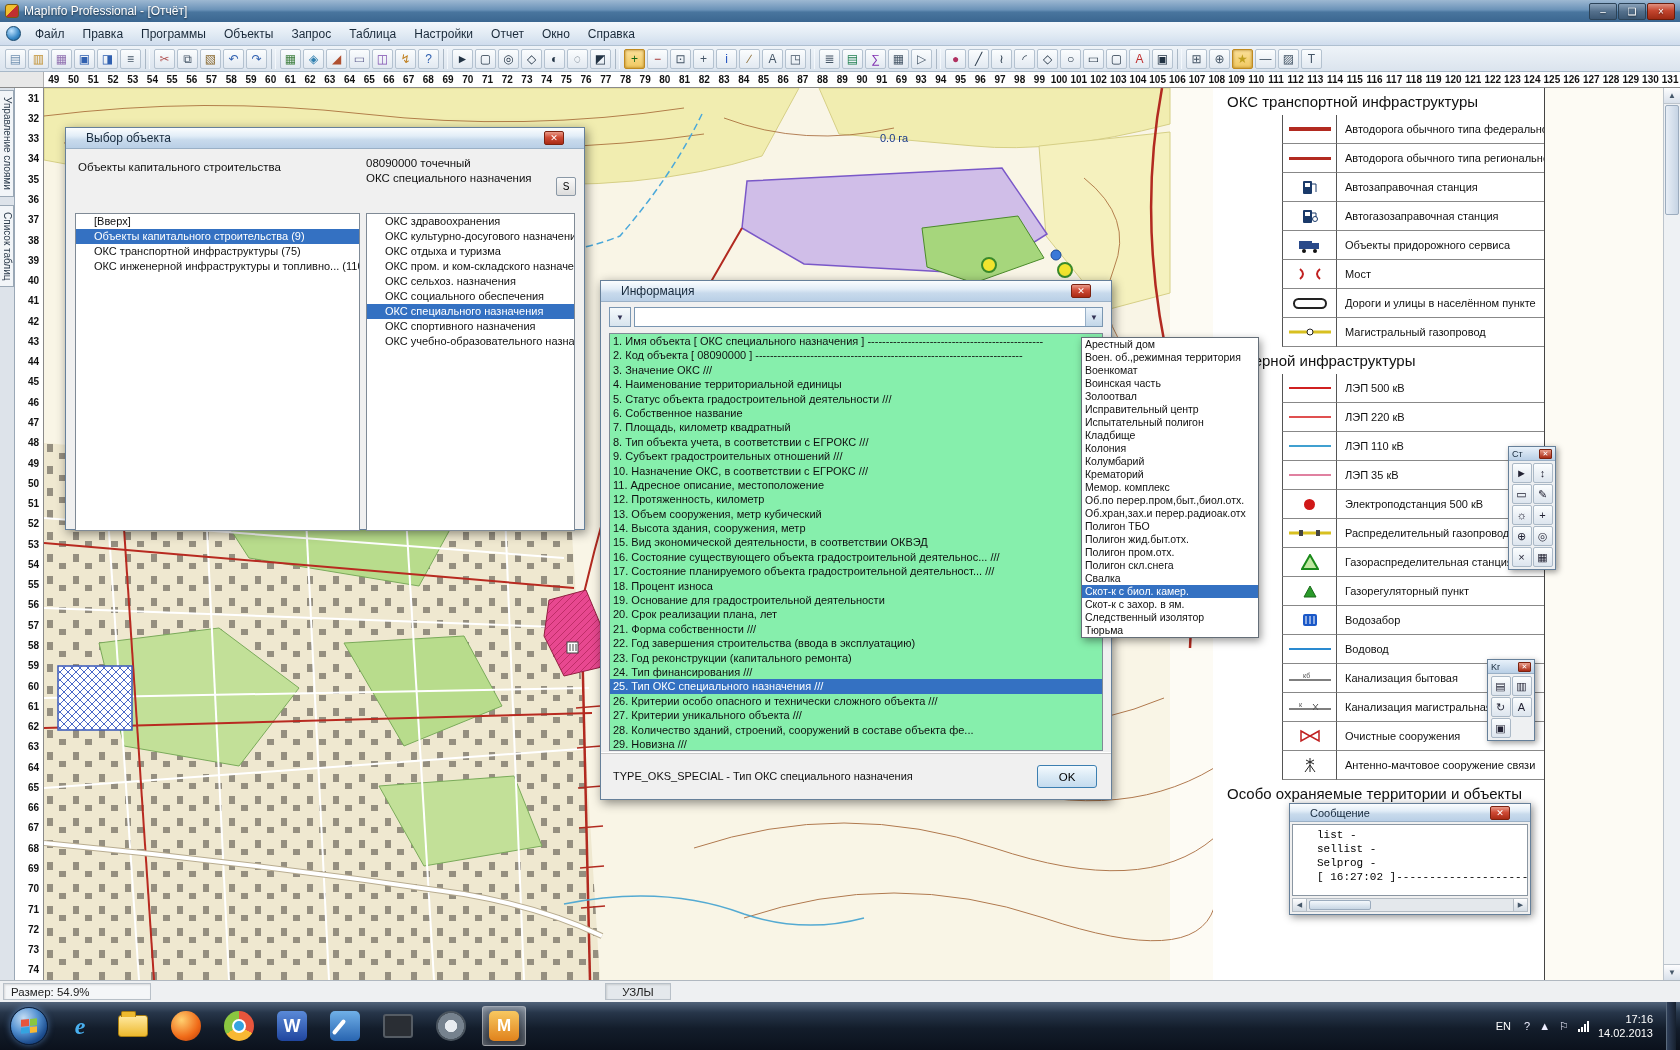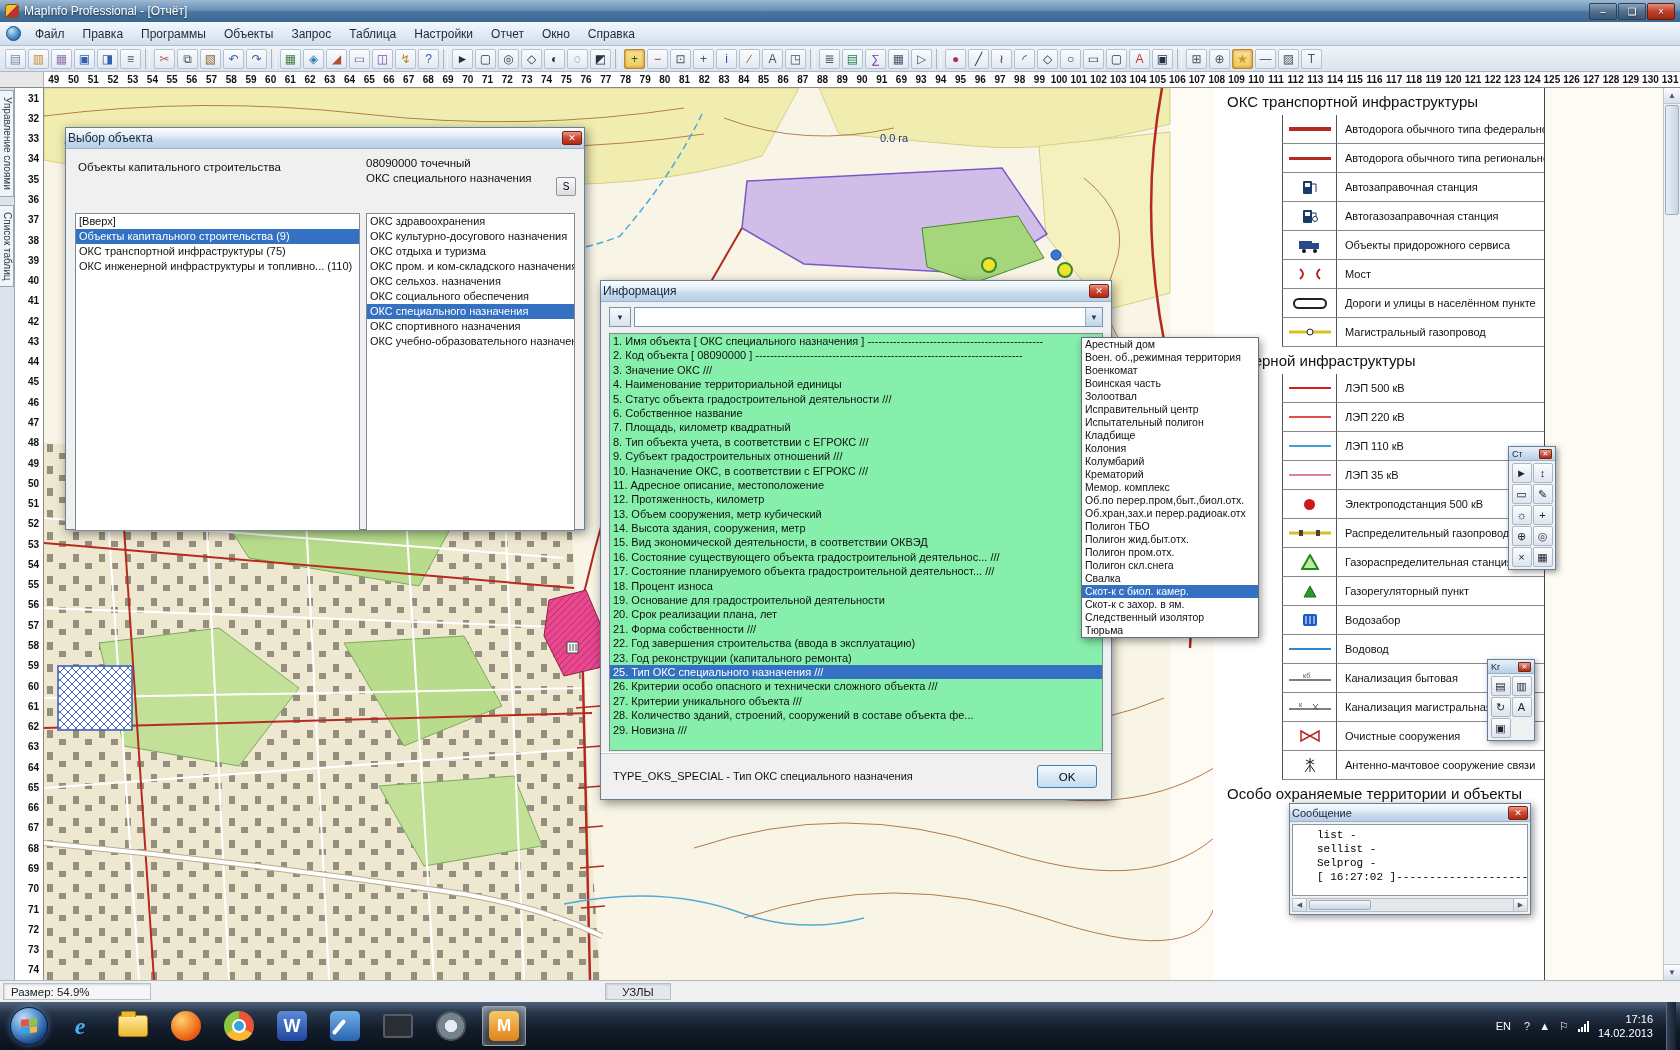--- a/index.html
+++ b/index.html
@@ -52,33 +52,33 @@
   .legrow .leg-margin { width:69px; }
   .legrow .symcell { width:55px; display:flex; align-items:center; justify-content:center; border-left:1px solid #555; border-right:1px solid #555; border-bottom:1px solid #888; }
   .legrow .labcell { flex:1; display:flex; align-items:center; padding-left:8px; border-bottom:1px solid #888; white-space:nowrap; overflow:hidden; }
   .legrow.hrow { height:27px; }
   .legrow.hrow .labcell { border-bottom:none; padding-left:14px; font-size:15px; }
   .legend-sym { display:flex; align-items:center; justify-content:center; }
   .legend-sym i { display:block; }
 
   
   .dlg { position:absolute; background:#f0f0f0; border:1px solid #66809a; box-shadow:2px 3px 10px rgba(0,0,0,.45); font-size:12px; color:#111; }
-  .dlg-title { height:21px; background:linear-gradient(#fbfdfe,#e2edf7 40%,#c8daec 60%,#b9cfe6); border-bottom:1px solid #9ab0c6; display:flex; align-items:center; padding:0 2px; color:#16293c; }
+  .dlg-title { height:21px; background:linear-gradient(#fbfdfe,#e2edf7 40%,#c8daec 60%,#b9cfe6); border-bottom:1px solid #9ab0c6; display:flex; align-items:center; padding:0 20px; color:#16293c; }
   .dlg-close { margin-left:auto; width:20px; height:14px; display:flex; align-items:center; justify-content:center; font-size:9px; color:#fff; background:linear-gradient(#e89a88,#cf4b36 45%,#a92a14); border:1px solid #7c2210; border-radius:2px; }
 
   
   .sel-head { position:relative; height:64px; }
   .sel-label { position:absolute; left:12px; top:12px; font-size:11.5px; }
   .sel-code { position:absolute; left:300px; top:7px; font-size:11.5px; line-height:15px; }
   .sbtn { position:absolute; right:8px; top:28px; width:20px; height:19px; font-size:10px; background:linear-gradient(#fafafa,#dcdcdc); border:1px solid #8a98a6; border-radius:2px; }
   .sel-lists { display:flex; gap:6px; padding:0 9px 10px; }
   .listbox { background:#fff; border:1px solid #7f8a96; height:318px; overflow:hidden; }
   .listbox.l { width:285px; }
   .listbox.r { flex:1; }
-  .lbitem { height:15px; line-height:15px; font-size:11px; padding:0 3px; white-space:nowrap; overflow:hidden; }
+  .lbitem { height:15px; line-height:15px; font-size:11px; padding:0 18px; white-space:nowrap; overflow:hidden; }
   .lbitem.selected { background:#3471c2; color:#fff; }
 
   
   .info-tools { display:flex; align-items:center; gap:3px; padding:5px 8px 4px; }
   .mini-combo { width:22px; height:20px; background:linear-gradient(#f6fafc,#d8e4ee); border:1px solid #7a96b2; display:flex; align-items:center; justify-content:center; font-size:8px; color:#335; }
   .combo { flex:1; height:20px; border:1px solid #7a96b2; background:#fff; display:flex; }
   .combo .field { flex:1; }
   .combo .drop { width:17px; background:linear-gradient(#eaf2fa,#c2d6e8); border-left:1px solid #98b0c8; display:flex; align-items:center; justify-content:center; font-size:8px; color:#335; }
   .info-list { margin:2px 8px; height:418px; background:#86efac; border:1px solid #7f8a96; overflow:hidden; }
   .inforow { height:14.4px; line-height:14.4px; font-size:11px; padding-left:3px; white-space:nowrap; overflow:hidden; color:#101010; }
@@ -1025,20 +1025,21 @@
           <div class="inforow" data-name="attribute-row">14. Высота здания, сооружения, метр</div>
           <div class="inforow" data-name="attribute-row">15. Вид экономической деятельности, в соответствии ОКВЭД</div>
           <div class="inforow" data-name="attribute-row">16. Состояние существующего объекта градостроительной деятельнос...  ///</div>
           <div class="inforow" data-name="attribute-row">17. Состояние планируемого объекта градостроительной деятельност...  ///</div>
           <div class="inforow" data-name="attribute-row">18. Процент износа</div>
           <div class="inforow" data-name="attribute-row">19. Основание для градостроительной деятельности</div>
           <div class="inforow" data-name="attribute-row">20. Срок реализации плана, лет</div>
           <div class="inforow" data-name="attribute-row">21. Форма собственности  ///</div>
           <div class="inforow" data-name="attribute-row">22. Год завершения строительства (ввода в эксплуатацию)</div>
           <div class="inforow" data-name="attribute-row">23. Год реконструкции (капитального ремонта)</div>
+          <div class="inforow" data-name="attribute-row">24. Тип финансирования  ///</div>
           <div class="inforow selected" data-name="attribute-row">25. Тип ОКС специального назначения  ///</div>
           <div class="inforow" data-name="attribute-row">26. Критерии особо опасного и технически сложного объекта  ///</div>
           <div class="inforow" data-name="attribute-row">27. Критерии уникального объекта  ///</div>
           <div class="inforow" data-name="attribute-row">28. Количество зданий, строений, сооружений в составе объекта фе...</div>
           <div class="inforow" data-name="attribute-row">29. Новизна  ///</div>
         </div>
       <div class="info-footer">
         <span class="ftext" data-name="field-description-text">TYPE_OKS_SPECIAL  -  Тип ОКС специального назначения</span>
         <button class="okbtn" data-name="ok-button">OK</button>
       </div>

